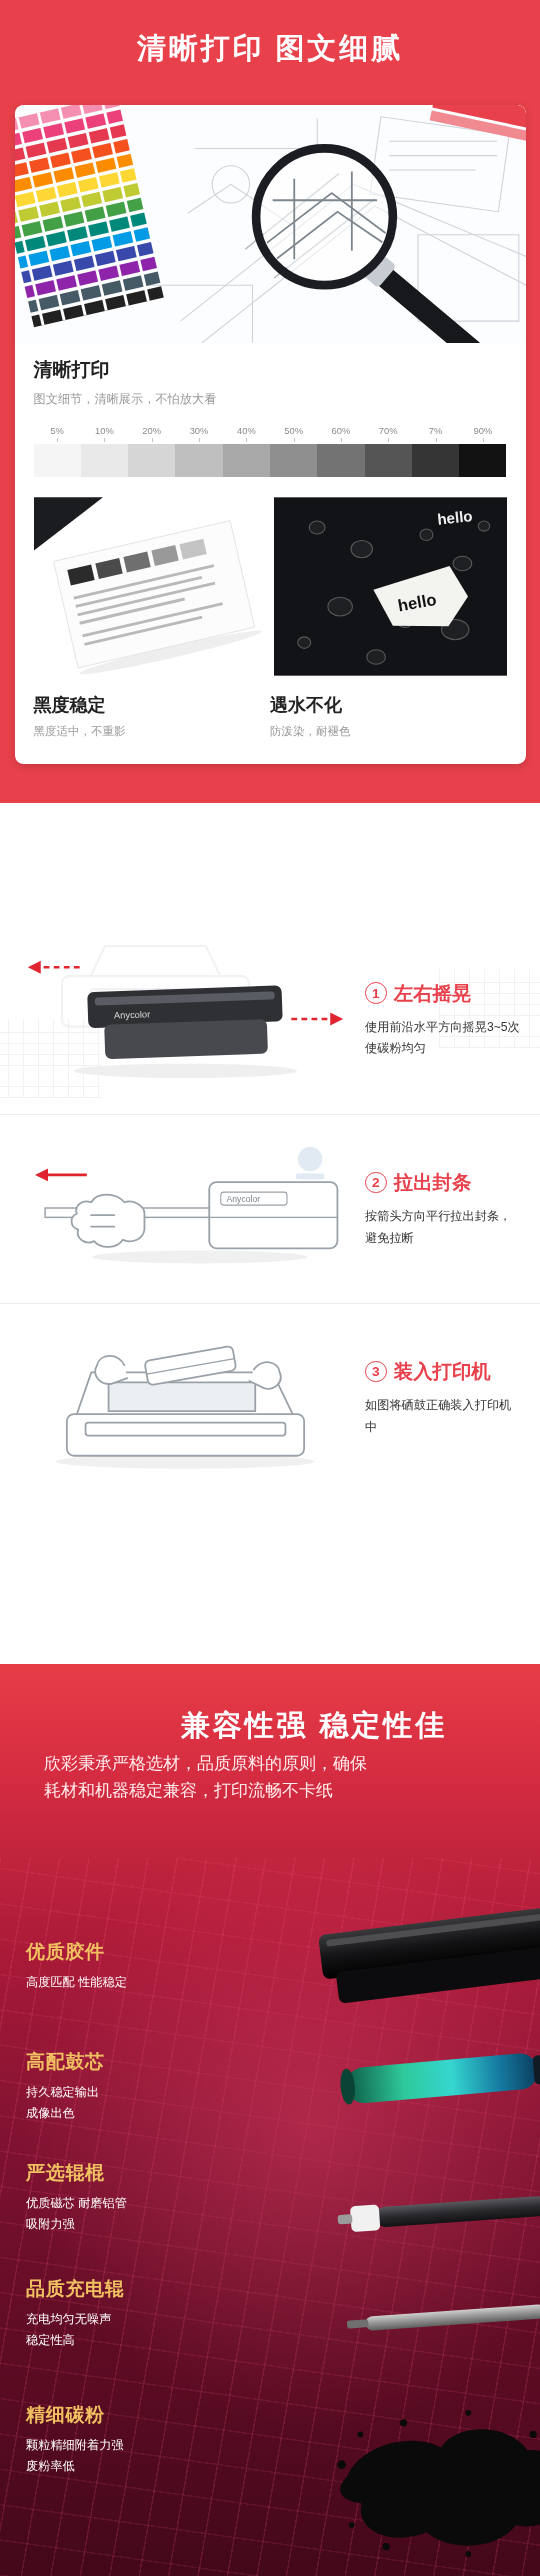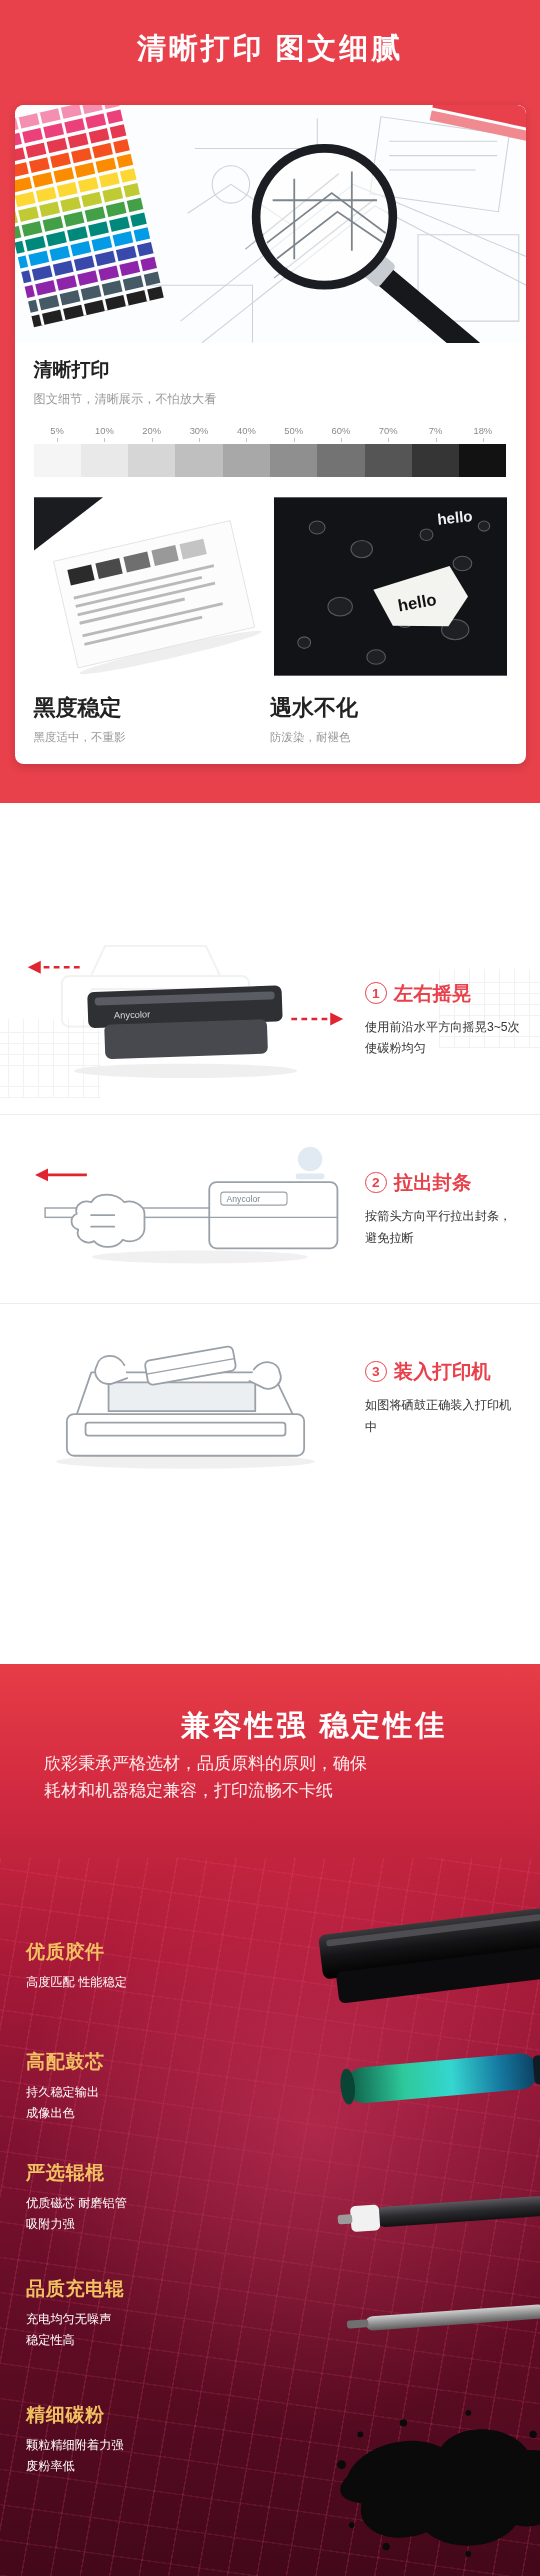--- a/index.html
+++ b/index.html
@@ -18,21 +18,21 @@
   .scale { margin-top:17.3px; }
   .scale-labels { display:flex; }
   .scale-label { flex:1; text-align:center; font-size:9.4px; color:#8a8a8a; position:relative; padding-bottom:6.5px; }
   .scale-label::after { content:""; position:absolute; left:50%; bottom:0; width:0.7px; height:4.3px; background:#c3c3c3; }
   .scale-bar { display:flex; height:33px; margin-top:1.4px; }
   .scale-seg { flex:1; }
   .samples { display:flex; gap:7.2px; margin-top:20px; }
   .sample { width:233px; height:179px; overflow:hidden; background:#fff; }
   .q-feats { display:flex; margin-top:17.3px; }
   .q-feat { flex:1; }
-  .q-feat-title { font-size:22px; font-weight:bold; color:#222; }
+  .q-feat-title { font-size:18px; font-weight:bold; color:#222; }
   .q-feat-desc { margin-top:7.2px; font-size:11.5px; color:#999; }
 
   
   .sec-steps { position:relative; height:861px; background:#fff; overflow:hidden; }
   .steps-header { padding-top:43px; text-align:center; position:relative; z-index:2; }
   .steps-title { font-size:33px; font-weight:bold; letter-spacing:1.4px; color:#222; }
   .steps-title .red { color:#e8414b; margin-left:11.5px; }
   .steps-subtitle { margin-top:19px; display:flex; align-items:center; justify-content:center; gap:11.5px; color:#666; font-size:14.4px; }
   .subtitle-line { width:39px; height:0.7px; background:#c9c9c9; }
   .decor-printer { position:absolute; left:40px; top:130px; opacity:.13; z-index:1; }
@@ -156,21 +156,21 @@
           <div class="scale-labels">
             <span class="scale-label">5%</span>
             <span class="scale-label">10%</span>
             <span class="scale-label">20%</span>
             <span class="scale-label">30%</span>
             <span class="scale-label">40%</span>
             <span class="scale-label">50%</span>
             <span class="scale-label">60%</span>
             <span class="scale-label">70%</span>
             <span class="scale-label">7%</span>
-            <span class="scale-label">18%</span>
+            <span class="scale-label">90%</span>
           </div>
           <div class="scale-bar">
             <div class="scale-seg" style="background: rgb(245, 245, 245);"></div>
             <div class="scale-seg" style="background: rgb(233, 233, 233);"></div>
             <div class="scale-seg" style="background: rgb(214, 214, 214);"></div>
             <div class="scale-seg" style="background: rgb(191, 191, 191);"></div>
             <div class="scale-seg" style="background: rgb(168, 168, 168);"></div>
             <div class="scale-seg" style="background: rgb(143, 143, 143);"></div>
             <div class="scale-seg" style="background: rgb(115, 115, 115);"></div>
             <div class="scale-seg" style="background: rgb(85, 85, 85);"></div>

